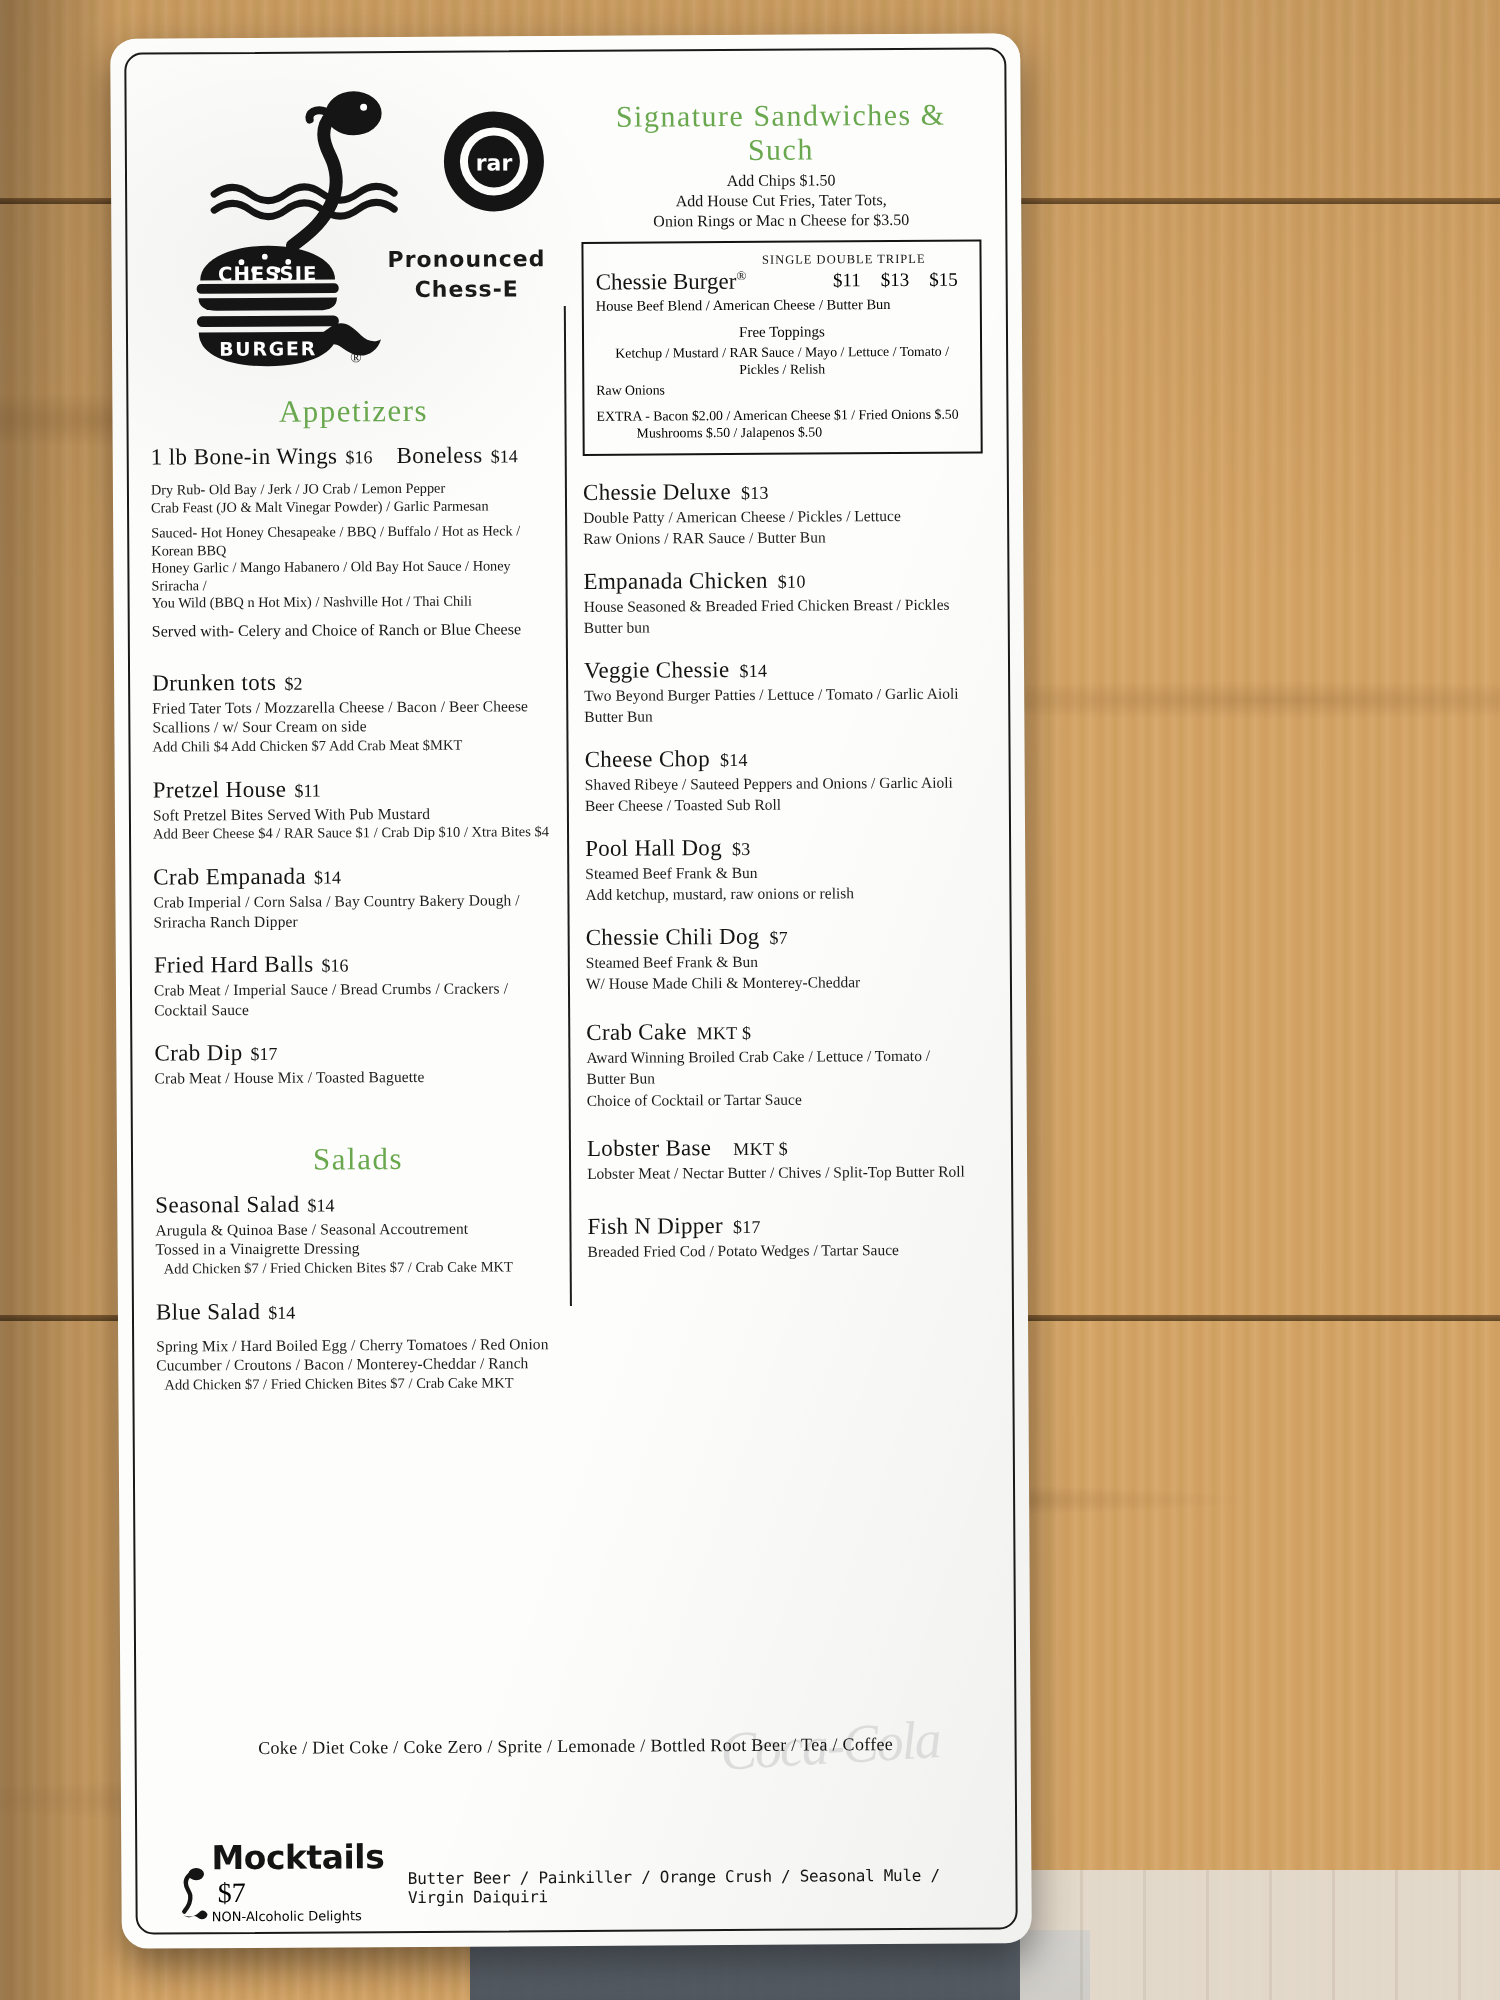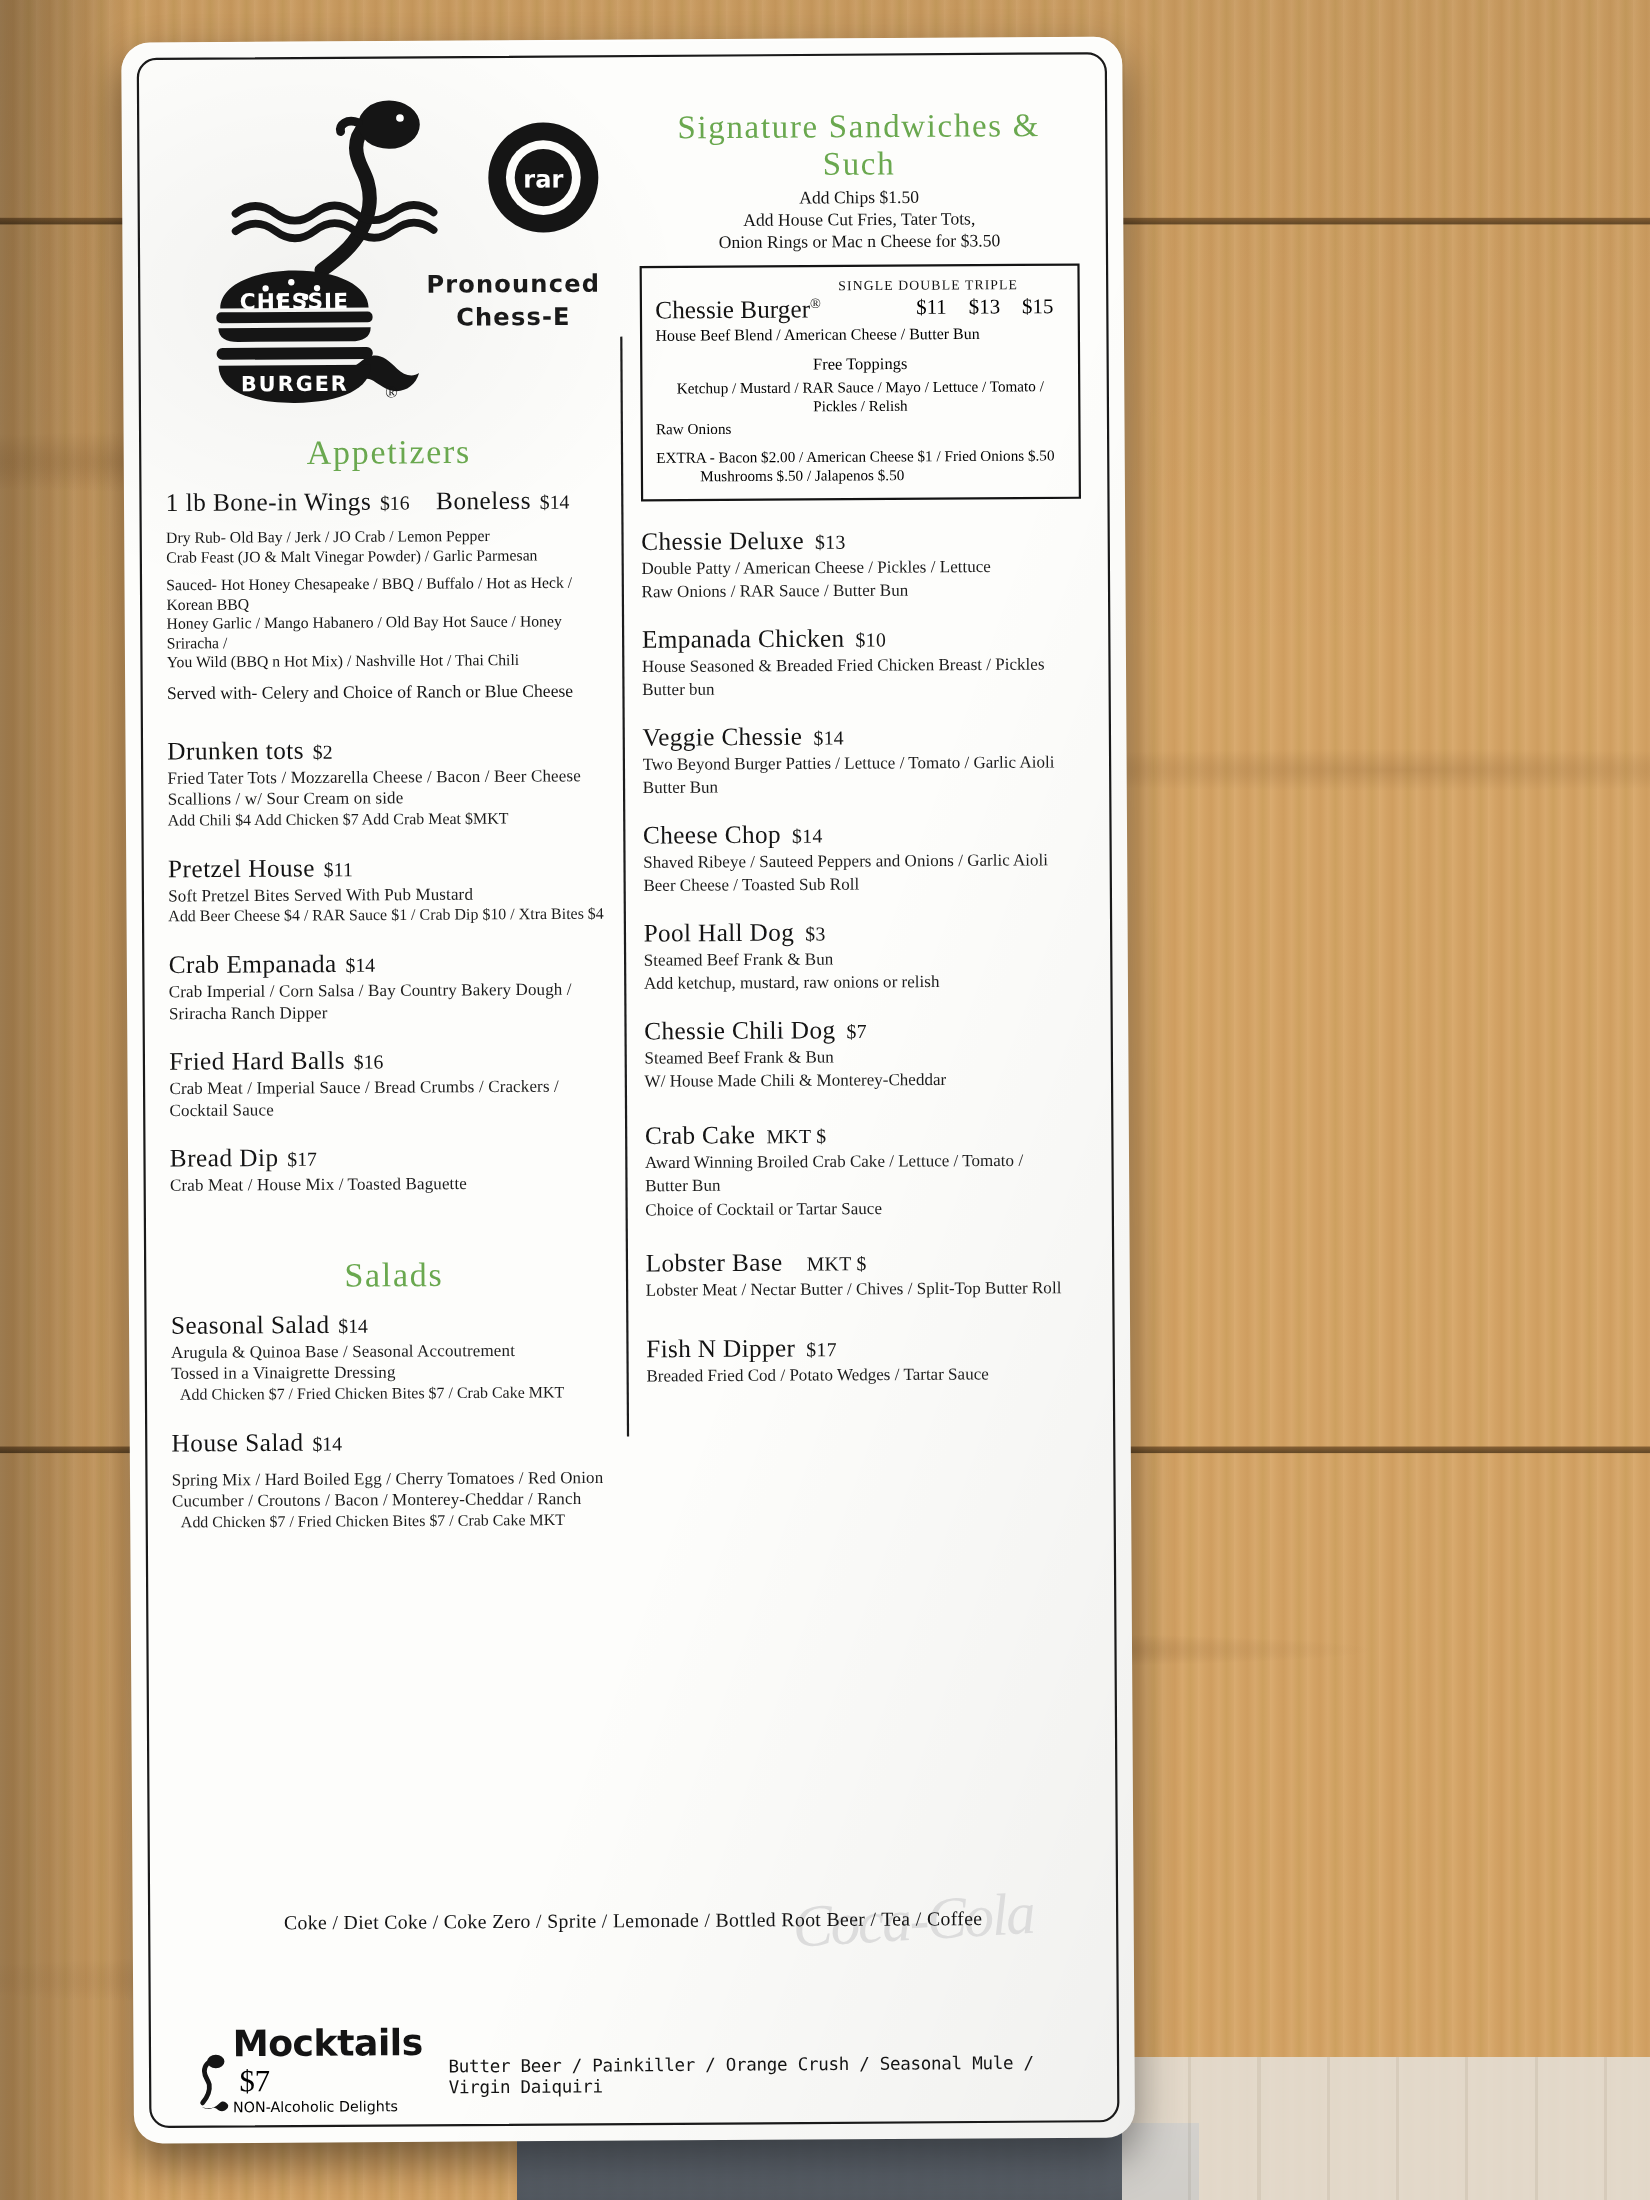--- a/index.html
+++ b/index.html
@@ -219,37 +219,37 @@
     <div class="gap-m"></div>
 
     <div class="item">
       <div class="item-head"><span>Fried Hard Balls</span><span class="price">$16</span></div>
       <div class="desc">Crab Meat / Imperial Sauce / Bread Crumbs / Crackers /</div>
       <div class="desc">Cocktail Sauce</div>
     </div>
     <div class="gap-m"></div>
 
     <div class="item">
-      <div class="item-head"><span>Bread Dip</span><span class="price">$17</span></div>
+      <div class="item-head"><span>Crab Dip</span><span class="price">$17</span></div>
       <div class="desc">Crab Meat / House Mix / Toasted Baguette</div>
     </div>
 
     <div style="height:44px"></div>
     <div class="section-title">Salads</div>
 
     <div class="item">
       <div class="item-head"><span>Seasonal Salad</span><span class="price">$14</span></div>
       <div class="desc">Arugula &amp; Quinoa Base / Seasonal Accoutrement</div>
       <div class="desc">Tossed in a Vinaigrette Dressing</div>
       <div class="addline" style="padding-left:8px">Add  Chicken $7 / Fried Chicken Bites $7 / Crab Cake MKT</div>
     </div>
     <div class="gap-m"></div>
 
     <div class="item">
-      <div class="item-head"><span>House Salad</span><span class="price">$14</span></div>
+      <div class="item-head"><span>Blue Salad</span><span class="price">$14</span></div>
       <div class="gap-s"></div>
       <div class="desc">Spring Mix / Hard Boiled Egg / Cherry Tomatoes / Red Onion</div>
       <div class="desc">Cucumber / Croutons / Bacon / Monterey-Cheddar / Ranch</div>
       <div class="addline" style="padding-left:8px">Add  Chicken $7 / Fried Chicken Bites $7 / Crab Cake MKT</div>
     </div>
   </div>
 
   <div class="col-right">
     <div class="section-title right">Signature Sandwiches &amp; Such</div>
     <div class="addchips">

